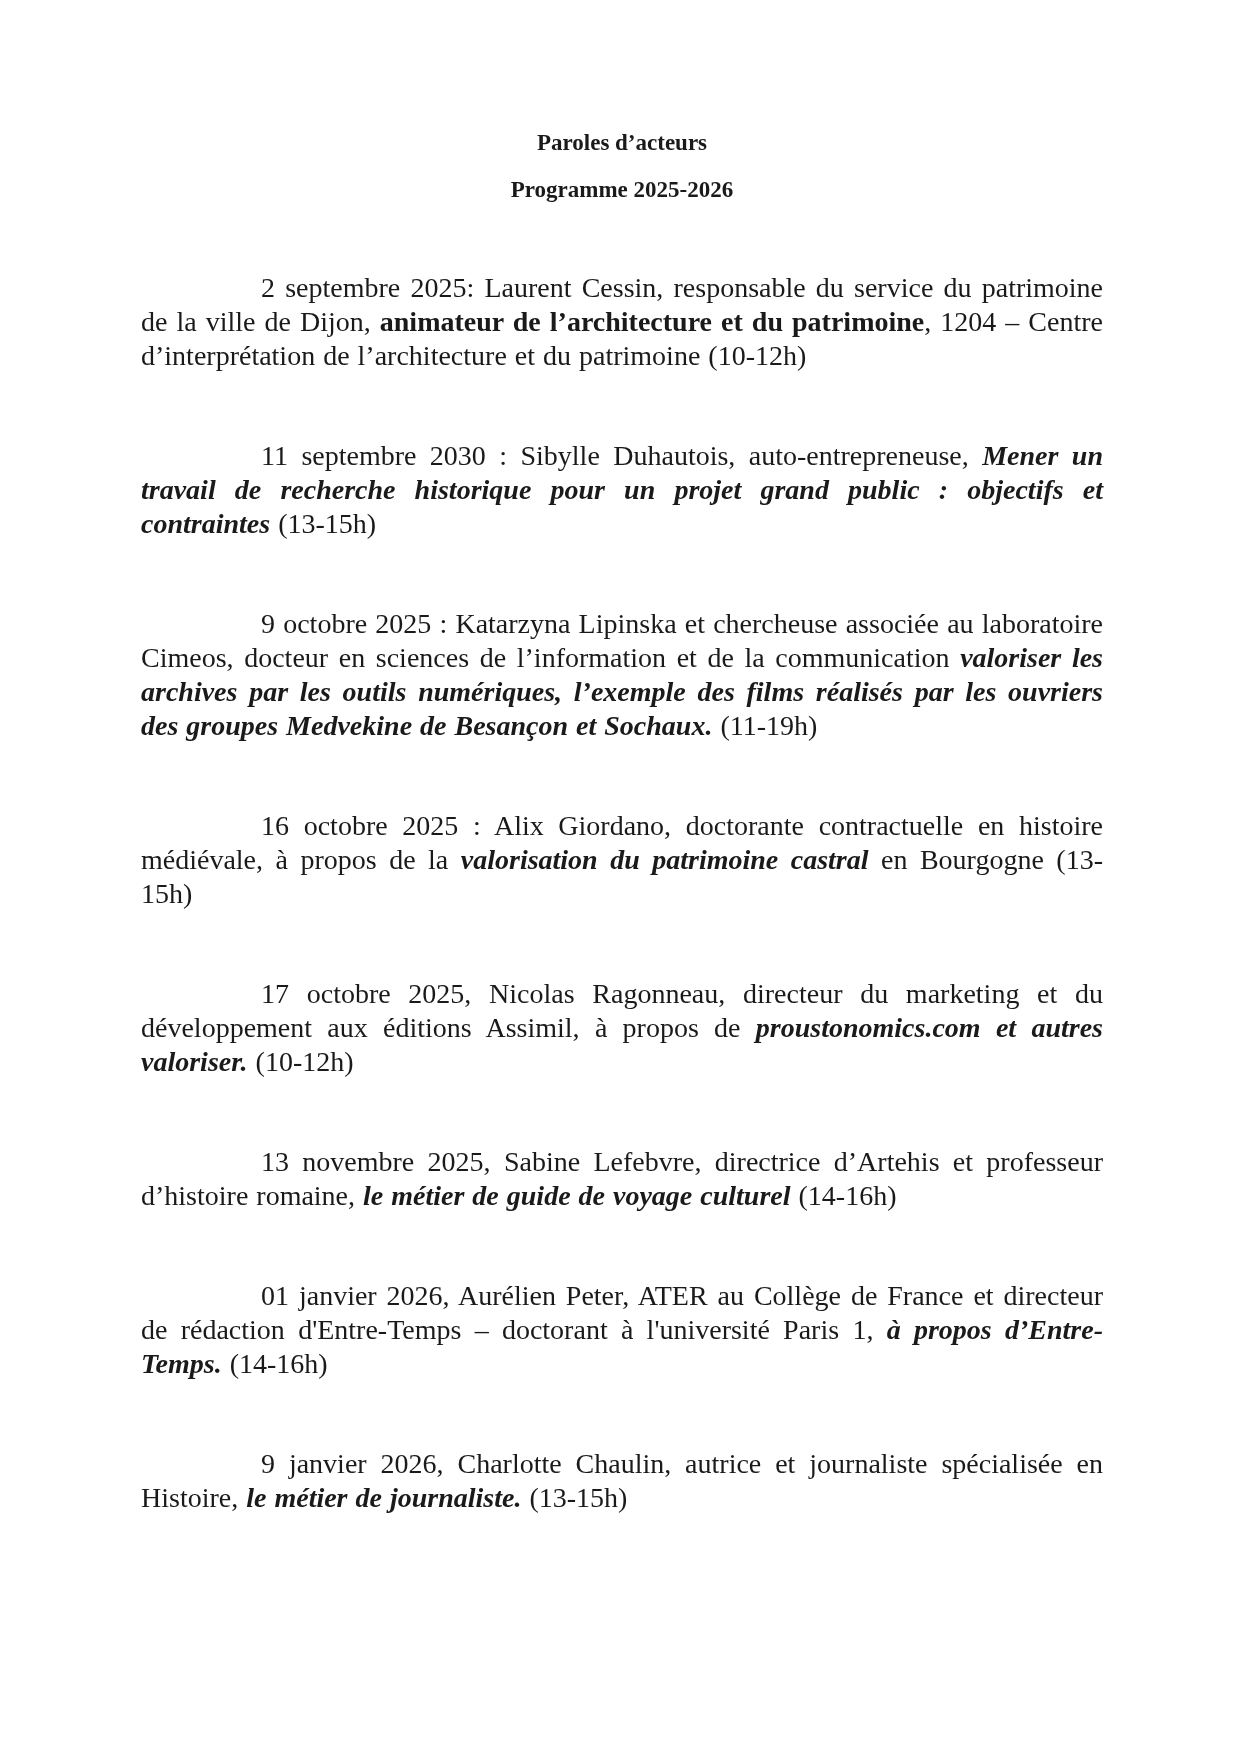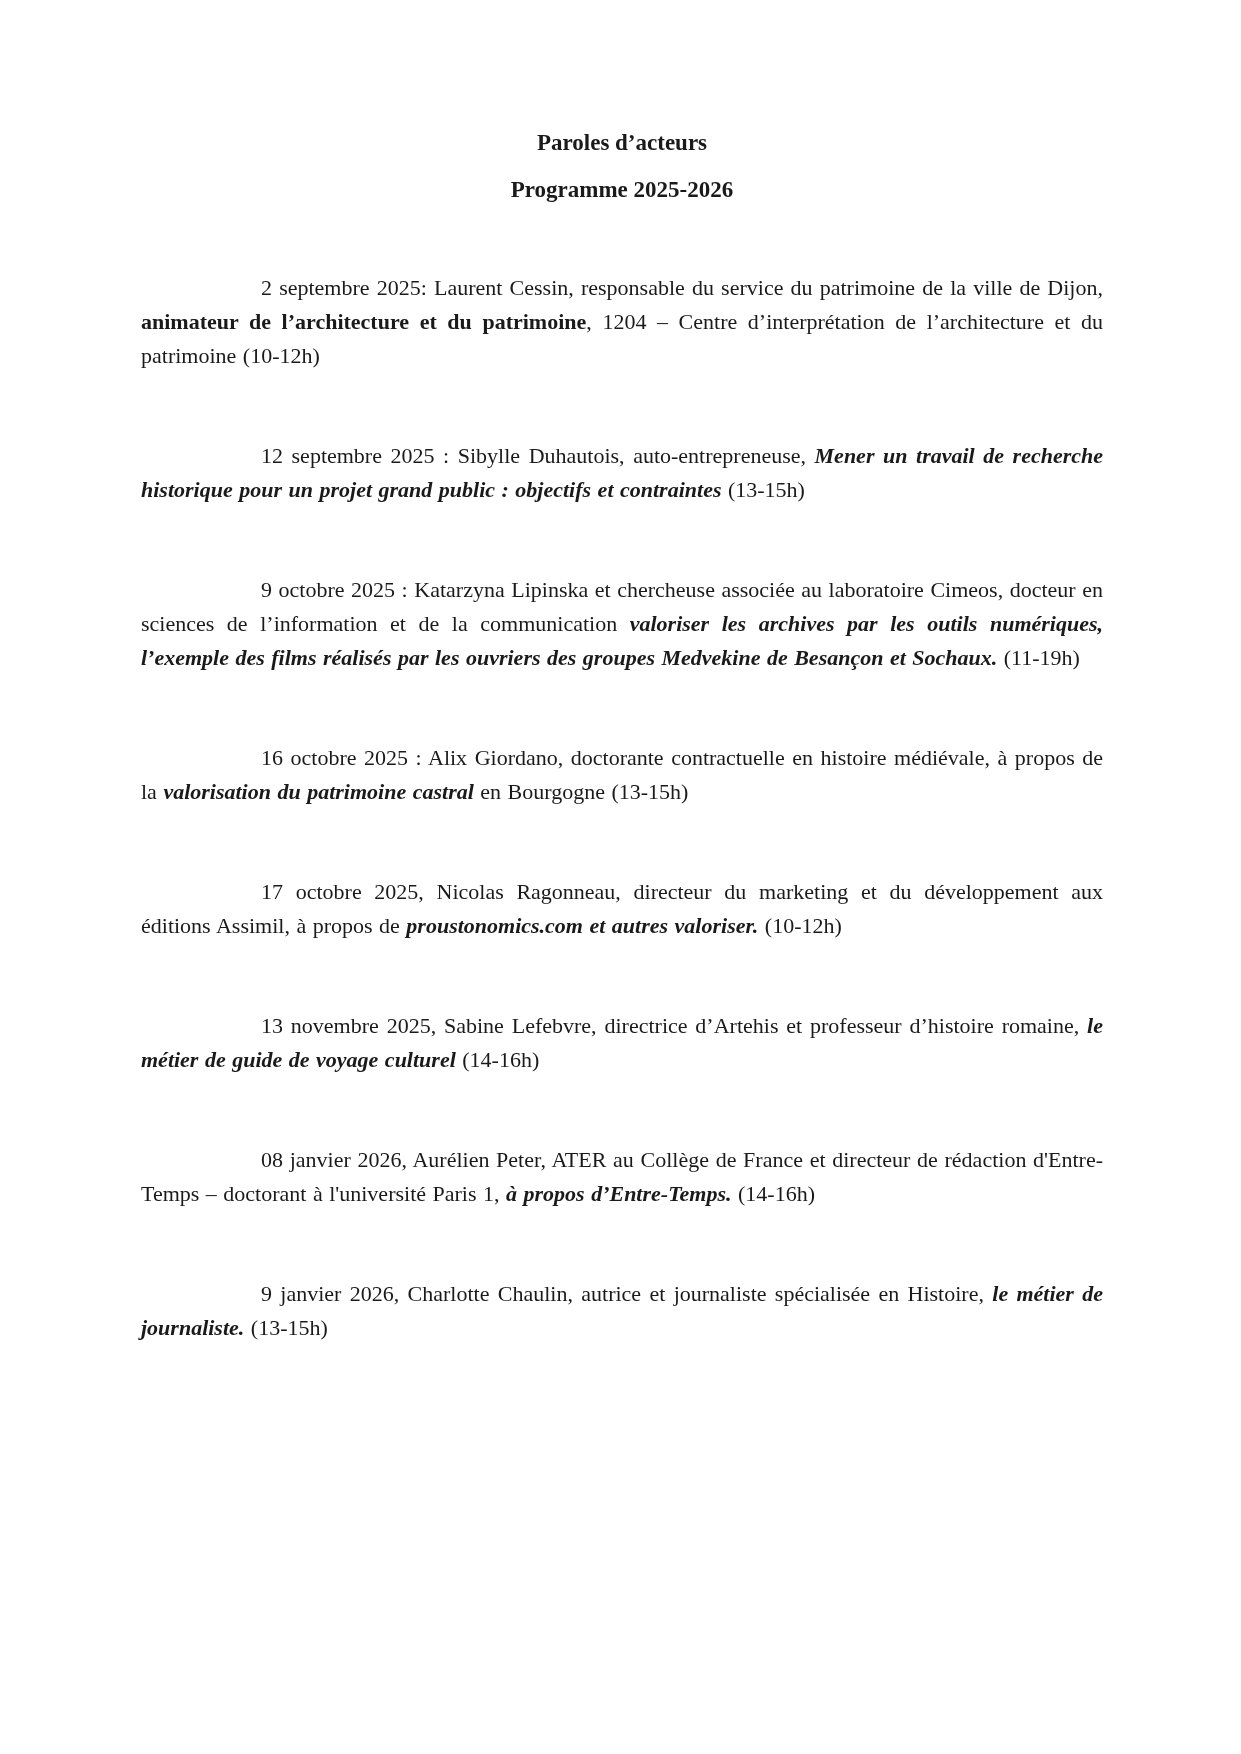--- a/index.html
+++ b/index.html
@@ -30,42 +30,42 @@
     font-size: 23px;
     font-weight: bold;
     text-align: center;
     line-height: 34px;
     margin: 4px;
   }
   .paragraphs {
     margin-top: 64px;
   }
   p.para {
-    font-size: 22px;
+    font-size: 28px;
     line-height: 34px;
     text-align: justify;
     text-indent: 120px;
     margin: 0 0 66px 0;
     word-spacing: 1px;
   }
   p.para:last-child {
     margin-bottom: 0;
   }
   .b { font-weight: bold; }
   .i { font-style: italic; }
 </style>
 </head>
 <body>
 
 <div class="page">
   <h1 class="doc-title">Paroles d’acteurs</h1>
   <h2 class="doc-subtitle">Programme 2025-2026</h2>
   <div class="paragraphs">
       <p class="para"><span>2 septembre 2025: Laurent Cessin, responsable du service du patrimoine de la ville de Dijon, </span><span class="b">animateur de l’architecture et du patrimoine</span><span>, 1204 – Centre d’interprétation de l’architecture et du patrimoine (10-12h)</span></p>
-      <p class="para"><span>12 septembre 2025 : Sibylle Duhautois, auto-entrepreneuse, </span><span class="b i">Mener un travail de recherche historique pour un projet grand public : objectifs et contraintes</span><span> (13-15h)</span></p>
+      <p class="para"><span>11 septembre 2030 : Sibylle Duhautois, auto-entrepreneuse, </span><span class="b i">Mener un travail de recherche historique pour un projet grand public : objectifs et contraintes</span><span> (13-15h)</span></p>
       <p class="para"><span>9 octobre 2025 : Katarzyna Lipinska et chercheuse associée au laboratoire Cimeos, docteur en sciences de l’information et de la communication </span><span class="b i">valoriser les archives par les outils numériques, l’exemple des films réalisés par les ouvriers des groupes Medvekine de Besançon et Sochaux.</span><span> (11-19h)</span></p>
       <p class="para"><span>16 octobre 2025 : Alix Giordano, doctorante contractuelle en histoire médiévale, à propos de la </span><span class="b i">valorisation du patrimoine castral</span><span> en Bourgogne (13-15h)</span></p>
       <p class="para"><span>17 octobre 2025, Nicolas Ragonneau, directeur du marketing et du développement aux éditions Assimil, à propos de </span><span class="b i">proustonomics.com et autres valoriser.</span><span> (10-12h)</span></p>
       <p class="para"><span>13 novembre 2025, Sabine Lefebvre, directrice d’Artehis et professeur d’histoire romaine, </span><span class="b i">le métier de guide de voyage culturel</span><span>  (14-16h)</span></p>
-      <p class="para"><span>08 janvier 2026, Aurélien Peter, ATER au Collège de France et directeur de rédaction d'Entre-Temps – doctorant à l'université Paris 1, </span><span class="b i">à propos d’Entre-Temps.</span><span> (14-16h)</span></p>
+      <p class="para"><span>01 janvier 2026, Aurélien Peter, ATER au Collège de France et directeur de rédaction d'Entre-Temps – doctorant à l'université Paris 1, </span><span class="b i">à propos d’Entre-Temps.</span><span> (14-16h)</span></p>
       <p class="para"><span>9 janvier 2026, Charlotte Chaulin, autrice et journaliste spécialisée en Histoire, </span><span class="b i">le métier de journaliste.</span><span> (13-15h)</span></p>
     </div>
 </div>
 
 </body></html>

